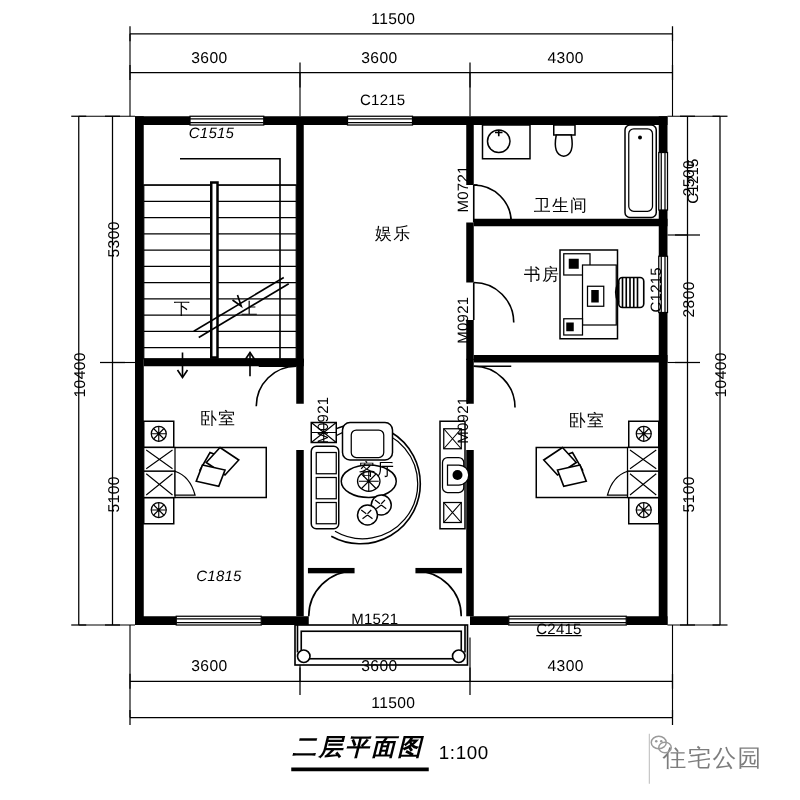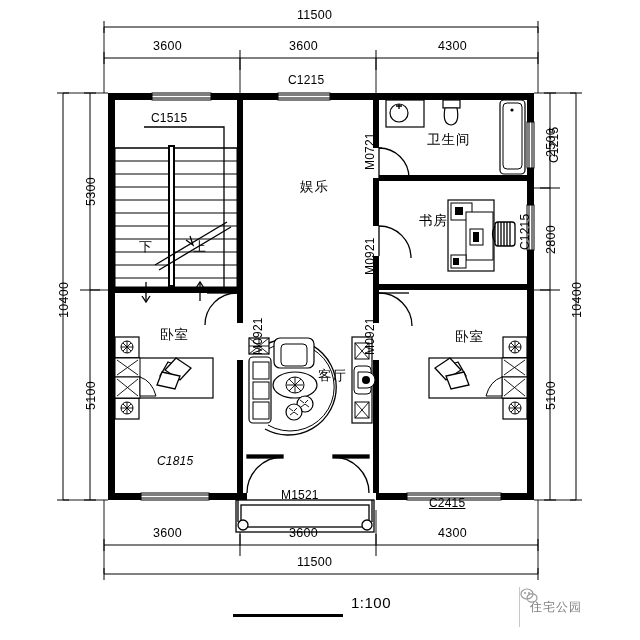--- a/index.html
+++ b/index.html
@@ -8,21 +8,21 @@
   #stage{position:relative;width:640px;height:640px;background:#fff;}
   #stage svg{position:absolute;left:0;top:0;}
   .lbl{position:absolute;white-space:nowrap;line-height:1;}
   .dim{font-size:12.5px;letter-spacing:.3px;}
   .rm{font-size:13.5px;letter-spacing:1px;}
   .win{font-size:12px;letter-spacing:.2px;}
   .vert{transform-origin:0 0;}
   .title-cn{font-size:19px;letter-spacing:2px;font-style:italic;font-weight:bold;
             font-family:"DejaVu Sans",sans-serif;}
   .title-sc{font-size:15px;letter-spacing:.5px;}
-  .wm{font-size:12px;color:#7d7d7d;letter-spacing:1px;}
+  .wm{font-size:19px;color:#7d7d7d;letter-spacing:1px;}
   .arrowtxt{font-size:13px;}
 </style>
 </head>
 <body>
 
 <div id="stage">
 
 <svg width="640" height="640" viewBox="0 0 640 640">
   <defs>
     <style>
@@ -358,42 +358,43 @@
 <div class="lbl dim vert" style="left:58px;top:318px;transform:rotate(-90deg);">10400</div>
 <div class="lbl dim vert" style="left:85px;top:206px;transform:rotate(-90deg);">5300</div>
 <div class="lbl dim vert" style="left:85px;top:410px;transform:rotate(-90deg);">5100</div>
 
 <div class="lbl dim vert" style="left:571px;top:318px;transform:rotate(-90deg);">10400</div>
 <div class="lbl dim vert" style="left:545px;top:157px;transform:rotate(-90deg);">2500</div>
 <div class="lbl dim vert" style="left:545px;top:254px;transform:rotate(-90deg);">2800</div>
 <div class="lbl dim vert" style="left:545px;top:410px;transform:rotate(-90deg);">5100</div>
 
 <div class="lbl win" style="left:288px;top:74px;">C1215</div>
-<div class="lbl win" style="left:151px;top:112px;">C1515</div>
+<div class="lbl win" style="left:151px;top:100px;font-style:italic;">C1515</div>
 <div class="lbl win vert" style="left:548px;top:163px;transform:rotate(-90deg);">C1215</div>
 <div class="lbl win vert" style="left:519px;top:250px;transform:rotate(-90deg);">C1215</div>
 <div class="lbl win" style="left:157px;top:455px;font-style:italic;">C1815</div>
 <div class="lbl win" style="left:429px;top:497px;text-decoration:underline;">C2415</div>
 
 <div class="lbl win vert" style="left:364px;top:170px;transform:rotate(-90deg);">M0721</div>
 <div class="lbl win vert" style="left:364px;top:275px;transform:rotate(-90deg);">M0921</div>
 <div class="lbl win vert" style="left:252px;top:355px;transform:rotate(-90deg);">M0921</div>
 <div class="lbl win vert" style="left:364px;top:355px;transform:rotate(-90deg);">M0921</div>
 <div class="lbl win" style="left:281px;top:489px;">M1521</div>
 
 <div class="lbl rm" style="left:300px;top:180px;">娱乐</div>
-<div class="lbl rm" style="left:427px;top:133px;">卫生间</div>
+<div class="lbl rm" style="left:427px;top:160px;font-family:Liberation Mono, monospace;">卫生间</div>
 <div class="lbl rm" style="left:419px;top:215px;font-family:Liberation Mono, monospace;">书房</div>
 <div class="lbl rm" style="left:160px;top:328px;">卧室</div>
-<div class="lbl rm" style="left:287px;top:369px;margin-left:31px;">客厅</div>
+<div class="lbl rm" style="left:287px;top:369px;">客厅</div>
 <div class="lbl rm" style="left:455px;top:330px;">卧室</div>
 
 <div class="lbl arrowtxt" style="left:139px;top:240px;">下</div>
 <div class="lbl arrowtxt" style="left:193px;top:240px;">上</div>
 
+<div class="lbl title-cn" style="left:234px;top:589px;">二层平面图</div>
 <div style="position:absolute;left:233px;top:614px;width:110px;height:3px;background:#000;"></div>
 <div class="lbl title-sc" style="left:351px;top:595px;text-align:center;">1:100</div>
 
 <div style="position:absolute;left:519px;top:587px;width:118px;height:40px;
             border-left:1px solid #c8c8c8;display:flex;align-items:center;gap:6px;
             padding-left:10px;box-sizing:border-box;">
   <svg width="18" height="18" viewBox="0 0 18 18">
     <ellipse cx="7" cy="7" rx="6" ry="5" fill="none" stroke="#9a9a9a" stroke-width="1.2"></ellipse>
     <ellipse cx="12" cy="11" rx="5" ry="4.2" fill="none" stroke="#9a9a9a" stroke-width="1.2"></ellipse>
     <circle cx="5" cy="6" r="1" fill="#9a9a9a"></circle>

